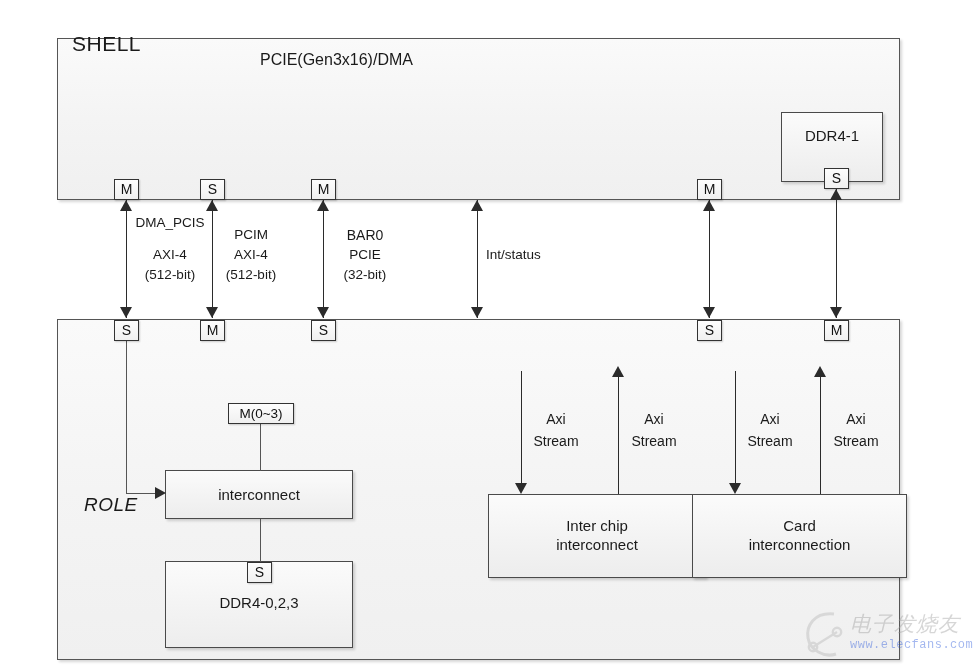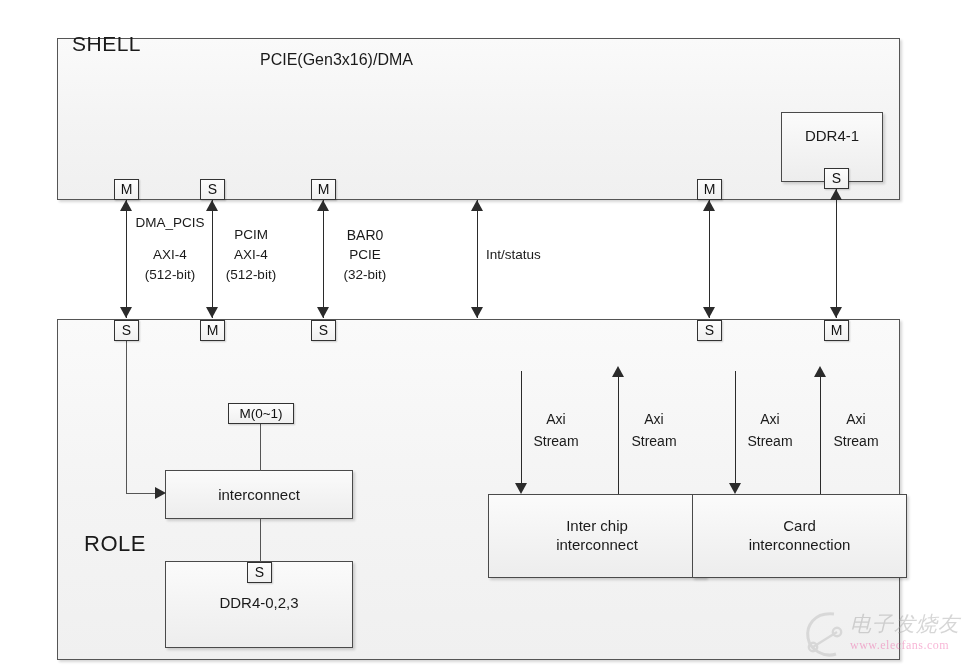--- a/index.html
+++ b/index.html
@@ -125,23 +125,23 @@
     font-family:"DejaVu Sans", sans-serif;
     font-size:21px;
     font-style:italic;
     color:#9a9a9a;
     letter-spacing:1px;
     white-space:nowrap;
   }
   #wm .url{
     position:absolute;
     left:46px; top:36px;
-    font-family:Liberation Serif, serif;
+    font-family:Liberation Mono, monospace;
     font-size:12px;
-    color:#ec4899;
+    color:#1d4ed8;
     letter-spacing:.5px;
     white-space:nowrap;
   }
 </style>
 </head>
 <body>
 
 <div id="stage">
 
   <div class="blk outer" style="left:57px;top:38px;width:843px;height:162px;"></div>
@@ -157,21 +157,21 @@
   </div>
 
   <div class="port" style="left:114px;top:179px;width:25px;">M</div>
   <div class="port" style="left:200px;top:179px;width:25px;">S</div>
   <div class="port" style="left:311px;top:179px;width:25px;">M</div>
   <div class="port" style="left:697px;top:179px;width:25px;">M</div>
   <div class="port" style="left:824px;top:168px;width:25px;">S</div>
 
   <div class="blk outer" style="left:57px;top:319px;width:843px;height:341px;"></div>
 
-  <div class="txt" style="left:84px;top:530px;font-size:22px;letter-spacing:.5px;">ROLE</div>
+  <div class="txt" style="left:84px;top:493px;font-size:19px;letter-spacing:.5px;font-style:italic;">ROLE</div>
 
   <div class="port" style="left:114px;top:320px;width:25px;">S</div>
   <div class="port" style="left:200px;top:320px;width:25px;">M</div>
   <div class="port" style="left:311px;top:320px;width:25px;">S</div>
   <div class="port" style="left:697px;top:320px;width:25px;">S</div>
   <div class="port" style="left:824px;top:320px;width:25px;">M</div>
 
   <div class="vline" style="left:126px;top:200px;height:118px;"></div>
   <div class="ar ar-up" style="left:120px;top:200px;"></div>
   <div class="ar ar-down" style="left:120px;top:307px;"></div>
@@ -207,21 +207,21 @@
   <div class="txt c" style="left:327px;top:226px;width:76px;font-size:14px;">BAR0</div>
   <div class="txt c" style="left:327px;top:246px;width:76px;font-size:13.5px;">PCIE</div>
   <div class="txt c" style="left:327px;top:266px;width:76px;font-size:13.5px;">(32-bit)</div>
 
   <div class="txt" style="left:486px;top:246px;font-size:13.5px;">Int/status</div>
 
   <div class="plain-v" style="left:126px;top:340px;height:153px;"></div>
   <div class="hline" style="left:126px;top:493px;width:32px;border-top-width:1.4px;border-top-color:#555;"></div>
   <div class="ar ar-right" style="left:155px;top:487px;"></div>
 
-  <div class="port" style="left:228px;top:403px;width:66px;font-size:13.5px;">M(0~1)</div>
+  <div class="port" style="left:228px;top:403px;width:66px;font-size:13.5px;">M(0~3)</div>
   <div class="plain-v" style="left:260px;top:423px;height:48px;"></div>
 
   <div class="blk inner" style="left:165px;top:470px;width:188px;height:49px;">
     <div class="lbl ctr-lbl" style="font-size:15px;">interconnect</div>
   </div>
 
   <div class="plain-v" style="left:260px;top:519px;height:46px;"></div>
 
   <div class="port" style="left:247px;top:562px;width:25px;">S</div>
 

